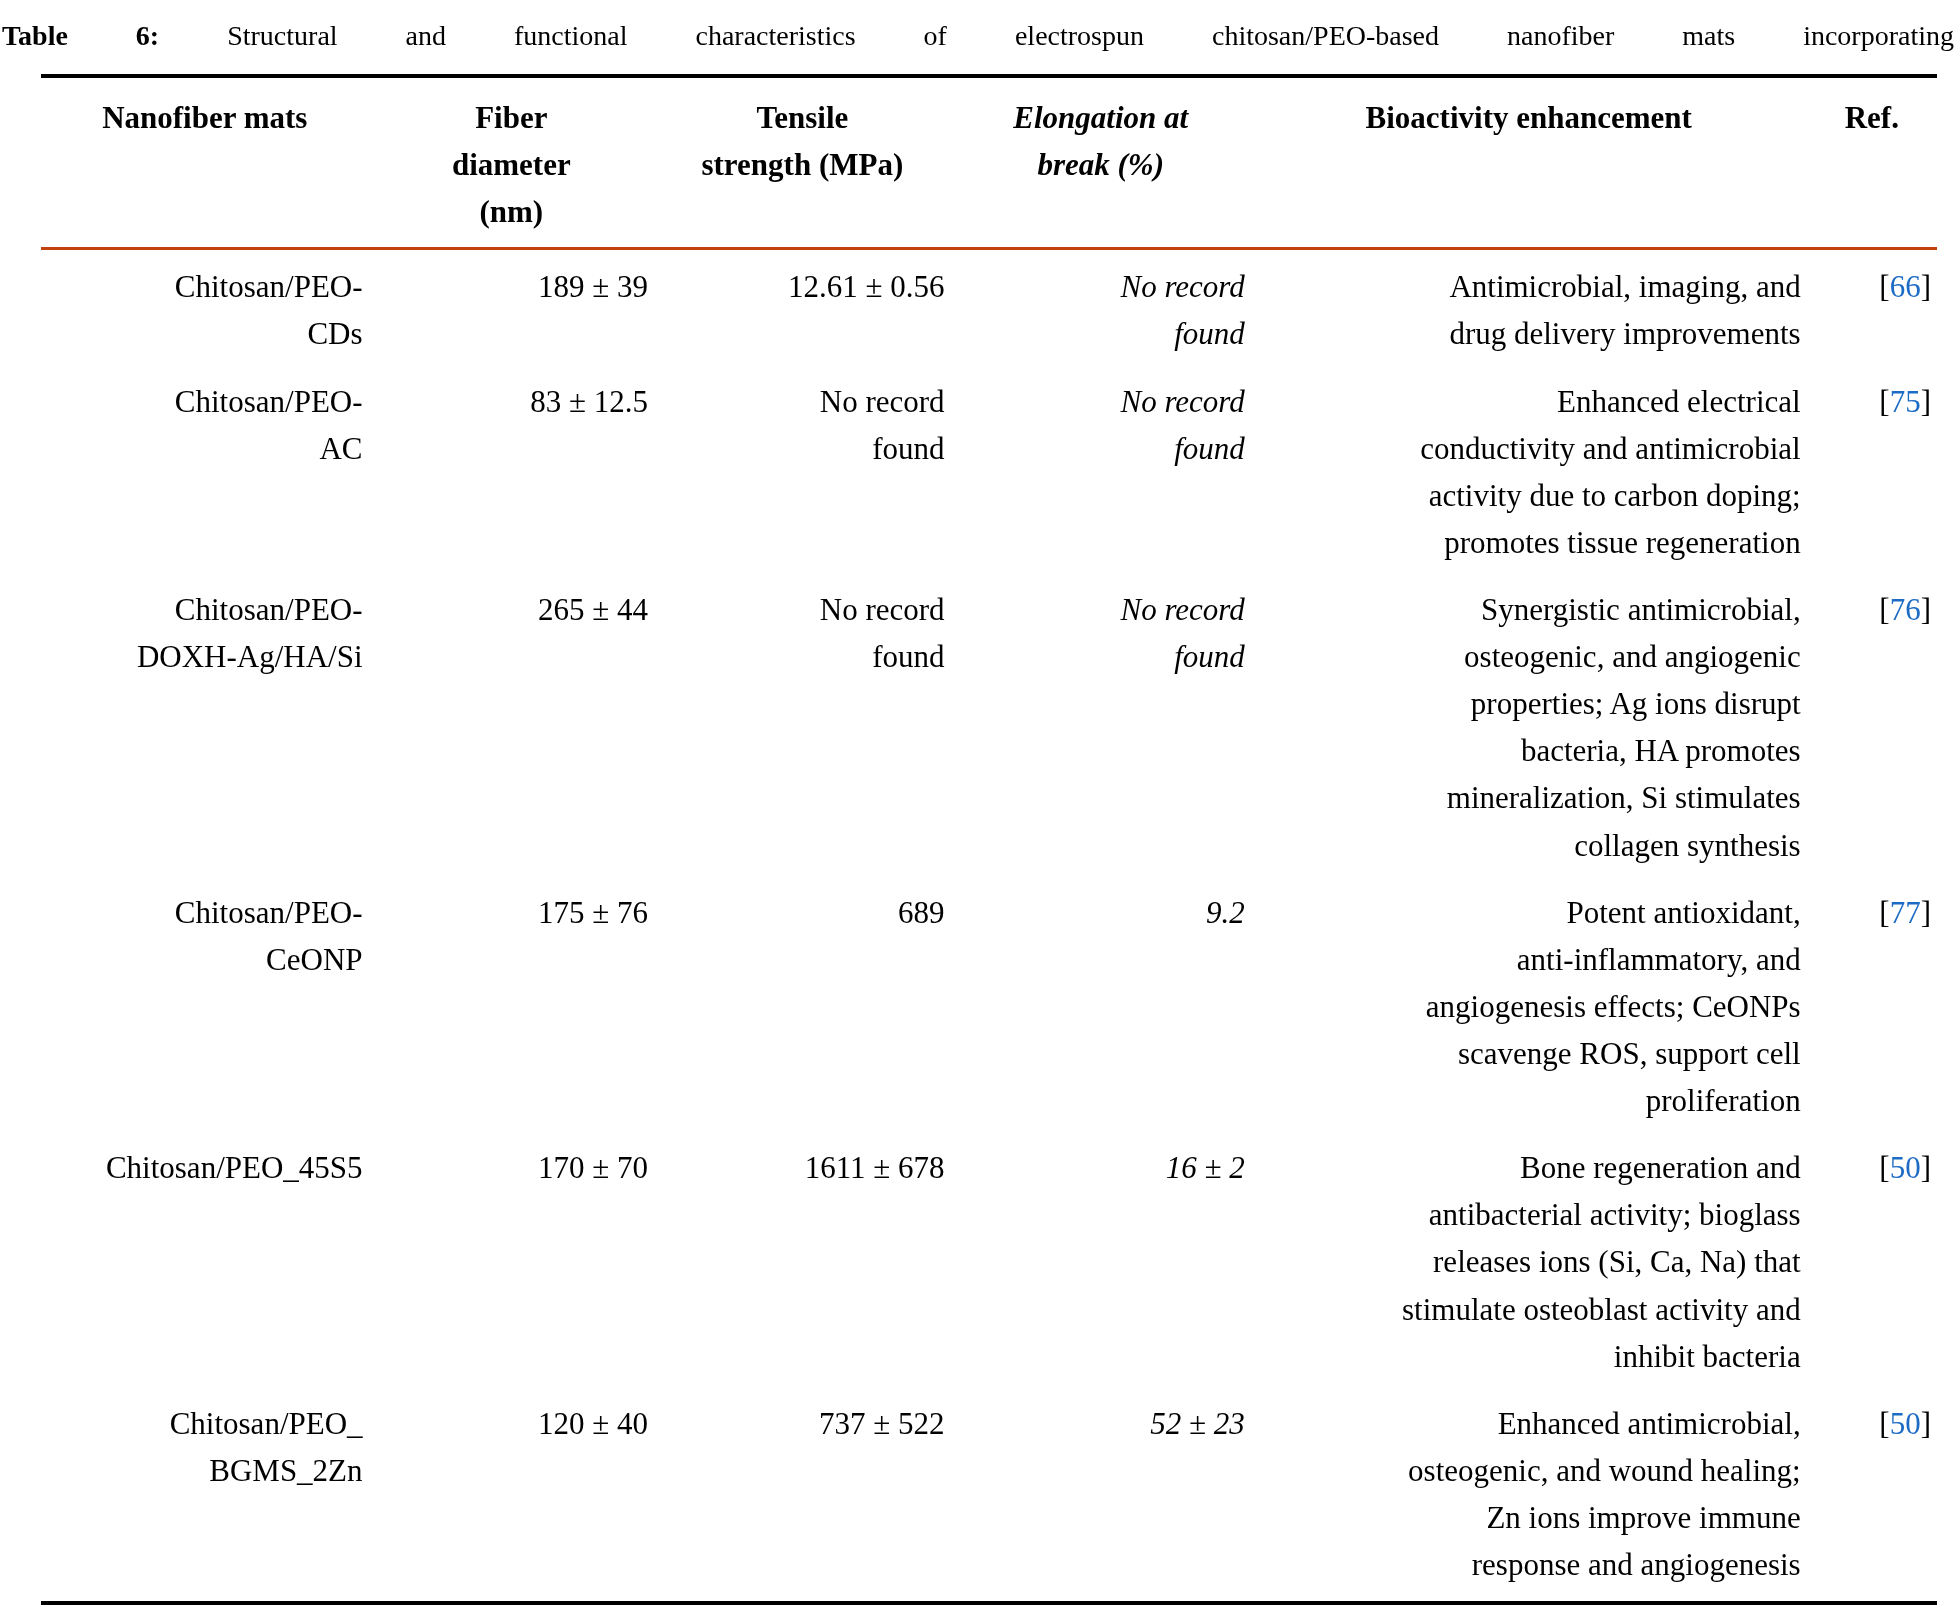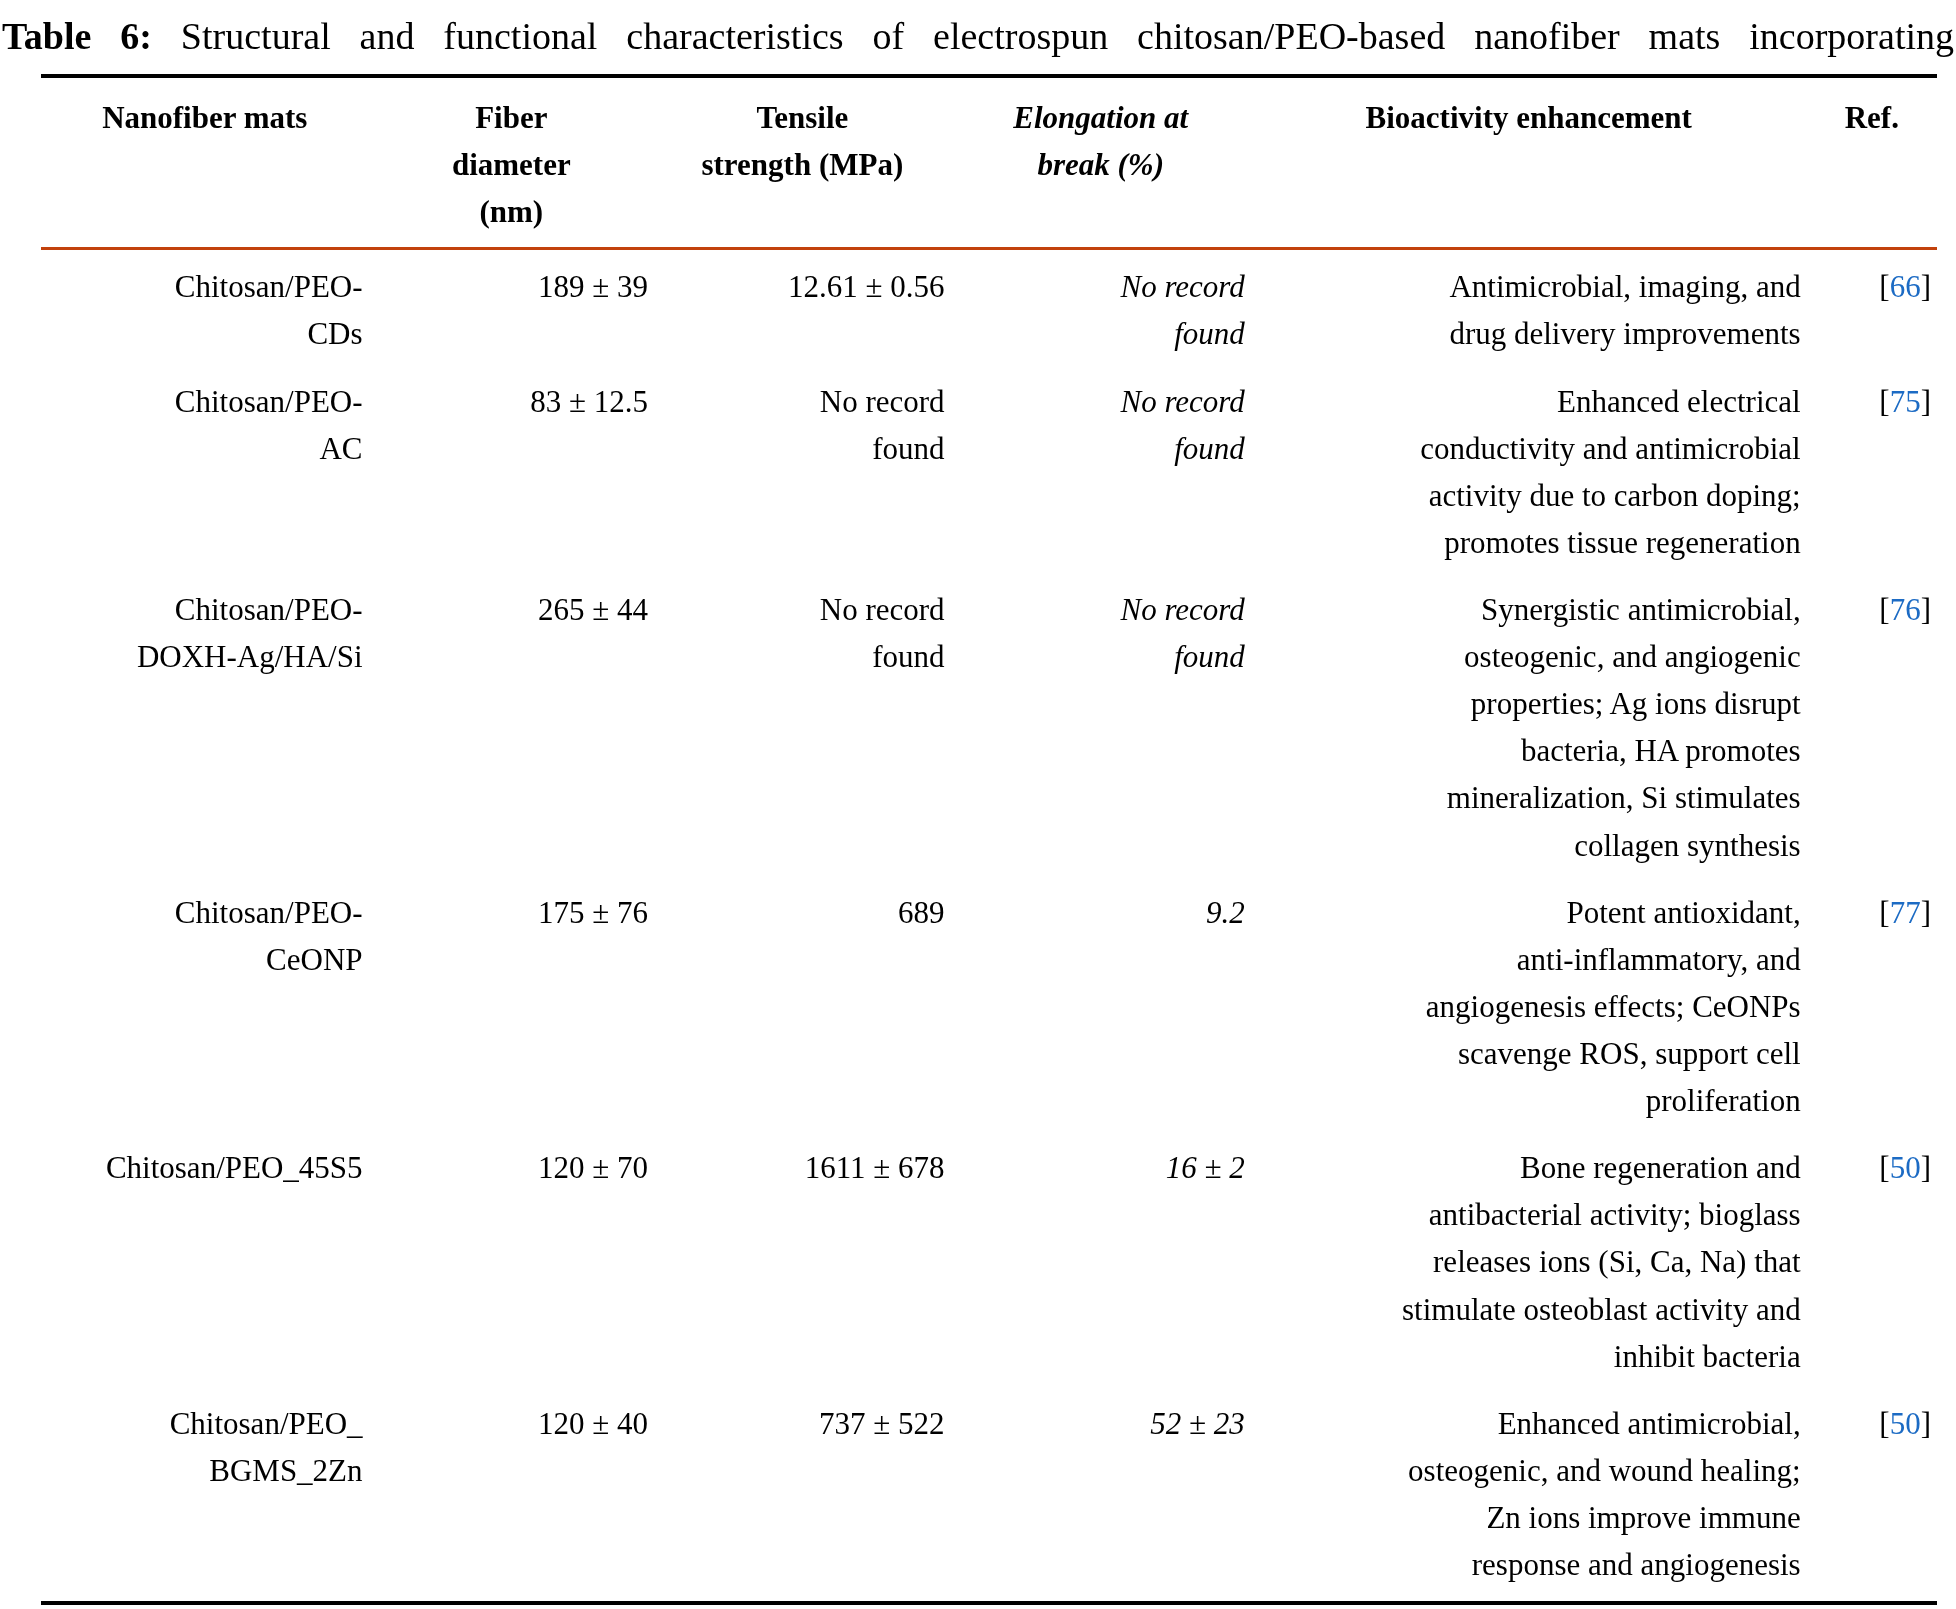--- a/index.html
+++ b/index.html
@@ -15,21 +15,21 @@
     overflow: hidden;
     position: relative;
   }
   :root {
     --ref-color: #1c6bc4;
   }
 
   
   .caption {
     margin: 8px 2px 0 2px;
-    font-size: 38px;
+    font-size: 28px;
     line-height: 56px;
   }
   .caption .cap-line1 {
     text-align: justify;
     text-align-last: justify;
   }
   .caption .cap-line2 {
     text-align: left;
   }
   .cap-label {
@@ -156,21 +156,21 @@
             <td class="col-elongation">9.2</td>
             <td class="col-bio">Potent antioxidant,
 anti-inflammatory, and
 angiogenesis effects; CeONPs
 scavenge ROS, support cell
 proliferation</td>
             <td class="col-ref">[<span class="ref-link">77</span>]</td>
           </tr>
           <tr>
             <td class="col-mats">Chitosan/PEO_45S5</td>
-            <td class="col-fiber">120 ± 70</td>
+            <td class="col-fiber">170 ± 70</td>
             <td class="col-tensile">1611 ± 678</td>
             <td class="col-elongation">16 ± 2</td>
             <td class="col-bio">Bone regeneration and
 antibacterial activity; bioglass
 releases ions (Si, Ca, Na) that
 stimulate osteoblast activity and
 inhibit bacteria</td>
             <td class="col-ref">[<span class="ref-link">50</span>]</td>
           </tr>
           <tr>

